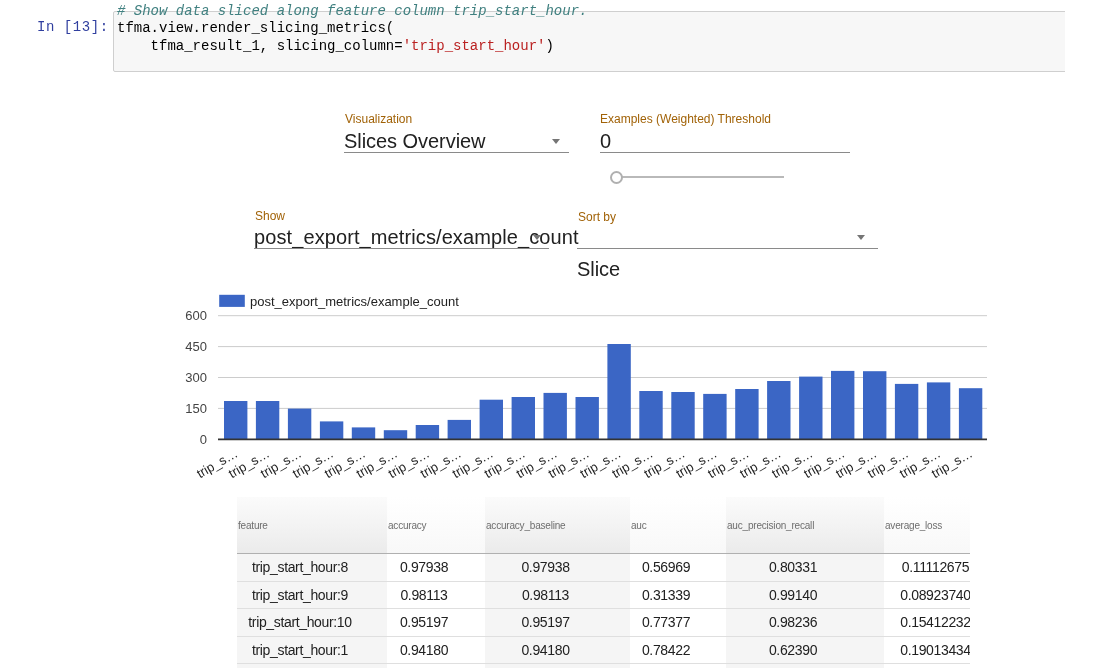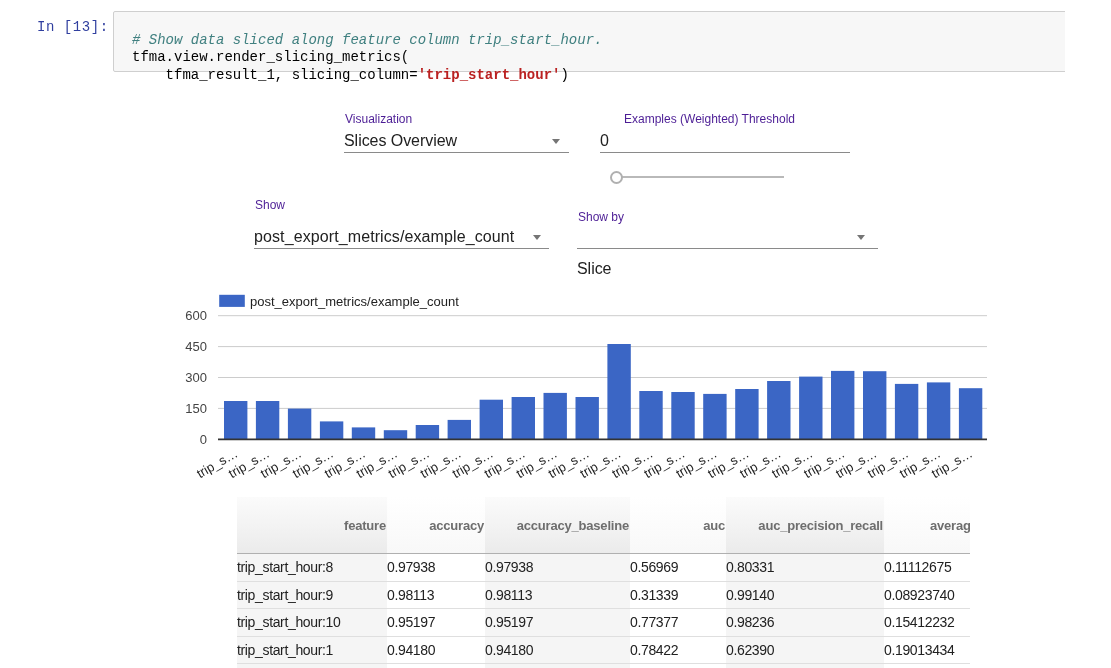--- a/index.html
+++ b/index.html
@@ -4,69 +4,69 @@
 <style>
   html,body{margin:0;padding:0;background:#fff;}
   #page{position:relative;width:1065px;height:668px;overflow:hidden;background:#fff;
         font-family:"Liberation Sans",sans-serif;}
   .mono{font-family:"Liberation Mono",monospace;}
   .abs{position:absolute;}
 
   
   #prompt{left:37px;top:19px;font-size:14px;line-height:17px;color:#303F9F;white-space:pre;letter-spacing:0.55px;}
   #codebox{left:113px;top:11px;width:983px;height:59px;background:#f7f7f7;border:1px solid #cfcfcf;border-radius:2px;}
-  #code{left:117px;top:32px;font-size:14px;line-height:17.3px;color:#000;white-space:pre;margin-left:15px;}
+  #code{left:117px;top:3px;font-size:14px;line-height:17.3px;color:#000;white-space:pre;}
   .com{color:#408080;font-style:italic;}
-  .str{color:#BA2121;font-weight:bold;}
+  .str{color:#BA2121;}
 
   
-  .lbl{font-size:12px;color:#4c1d95;line-height:12px;}
-  .val{font-size:16px;color:#212121;line-height:16px;letter-spacing:-0.05px;}
+  .lbl{font-size:12px;color:#a16207;line-height:12px;}
+  .val{font-size:20px;color:#212121;line-height:16px;letter-spacing:-0.05px;}
   .uline{height:1px;background:#8a8a8a;}
   .arrow{width:0;height:0;border-left:4.5px solid transparent;border-right:4.5px solid transparent;border-top:5px solid #757575;}
 
   
   #tablewrap{left:237px;top:497px;width:733px;height:171px;overflow:hidden;}
   table{border-collapse:collapse;table-layout:fixed;width:774px;font-family:"Liberation Sans",sans-serif;}
-  th{font-size:13px;font-weight:bold;color:#6e6e6e;text-align:right;height:54px;letter-spacing:-0.2px;
+  th{font-size:10px;font-weight:normal;color:#6e6e6e;text-align:left;height:54px;letter-spacing:-0.2px;
      border-bottom:1px solid #b0b0b0;}
-  td{font-size:14px;color:#212121;text-align:left;padding:0 24px 0 0;height:26.5px;overflow:hidden;white-space:nowrap;
+  td{font-size:14px;color:#212121;text-align:center;padding:0 24px 0 0;height:26.5px;overflow:hidden;white-space:nowrap;
      border-bottom:1px solid #dfdfdf;letter-spacing:-0.35px;}
   .g{background:#f5f5f5;}
   .gh{background:linear-gradient(#fbfbfb,#ebebeb);}
   .wh{background:linear-gradient(#ffffff,#f8f8f8);}
 </style>
 </head>
 <body>
 <div id="page">
 
   <div class="abs mono" id="prompt">In [13]:</div>
   <div class="abs" id="codebox"></div>
   <div class="abs mono" id="code"><span class="com"># Show data sliced along feature column trip_start_hour.</span>
 tfma.view.render_slicing_metrics(
     tfma_result_1, slicing_column=<span class="str">'trip_start_hour'</span>)</div>
 
   <div class="abs lbl" style="left:345px;top:113px;">Visualization</div>
   <div class="abs val" style="left:344px;top:133px;">Slices Overview</div>
   <div class="abs arrow" style="left:552px;top:138.5px;"></div>
   <div class="abs uline" style="left:344px;top:152px;width:225px;"></div>
 
-  <div class="abs lbl" style="left:600px;top:113px;margin-left:24px;">Examples (Weighted) Threshold</div>
+  <div class="abs lbl" style="left:600px;top:113px;">Examples (Weighted) Threshold</div>
   <div class="abs val" style="left:600px;top:133px;">0</div>
   <div class="abs uline" style="left:600px;top:152px;width:250px;"></div>
 
   <div class="abs" style="left:622px;top:175.5px;width:162px;height:2px;background:#b9b9b9;"></div>
   <div class="abs" style="left:610px;top:171px;width:9px;height:9px;border-radius:50%;background:#fff;border:2px solid #b0b0b0;"></div>
 
-  <div class="abs lbl" style="left:255px;top:199px;">Show</div>
+  <div class="abs lbl" style="left:255px;top:210px;">Show</div>
   <div class="abs val" style="left:254px;top:229px;letter-spacing:0.1px;">post_export_metrics/example_count</div>
   <div class="abs arrow" style="left:533px;top:235px;"></div>
   <div class="abs uline" style="left:254px;top:248px;width:295px;"></div>
 
-  <div class="abs lbl" style="left:578px;top:211px;">Show by</div>
+  <div class="abs lbl" style="left:578px;top:211px;">Sort by</div>
   <div class="abs val" style="left:577px;top:229px;margin-top:32px;">Slice</div>
   <div class="abs arrow" style="left:857px;top:235px;"></div>
   <div class="abs uline" style="left:577px;top:248px;width:301px;"></div>
 
   <svg class="abs" style="left:150px;top:285px;" width="900" height="200" viewBox="150 285 900 200">
     <rect x="219.2" y="294.8" width="25.6" height="12.1" fill="#3b66c5"></rect>
     <text x="250" y="305.6" font-size="13" fill="#222222">post_export_metrics/example_count</text>
     <g font-size="13" fill="#444444" text-anchor="end">
       <text x="207" y="320.2">600</text>
       <text x="207" y="351.1">450</text>

